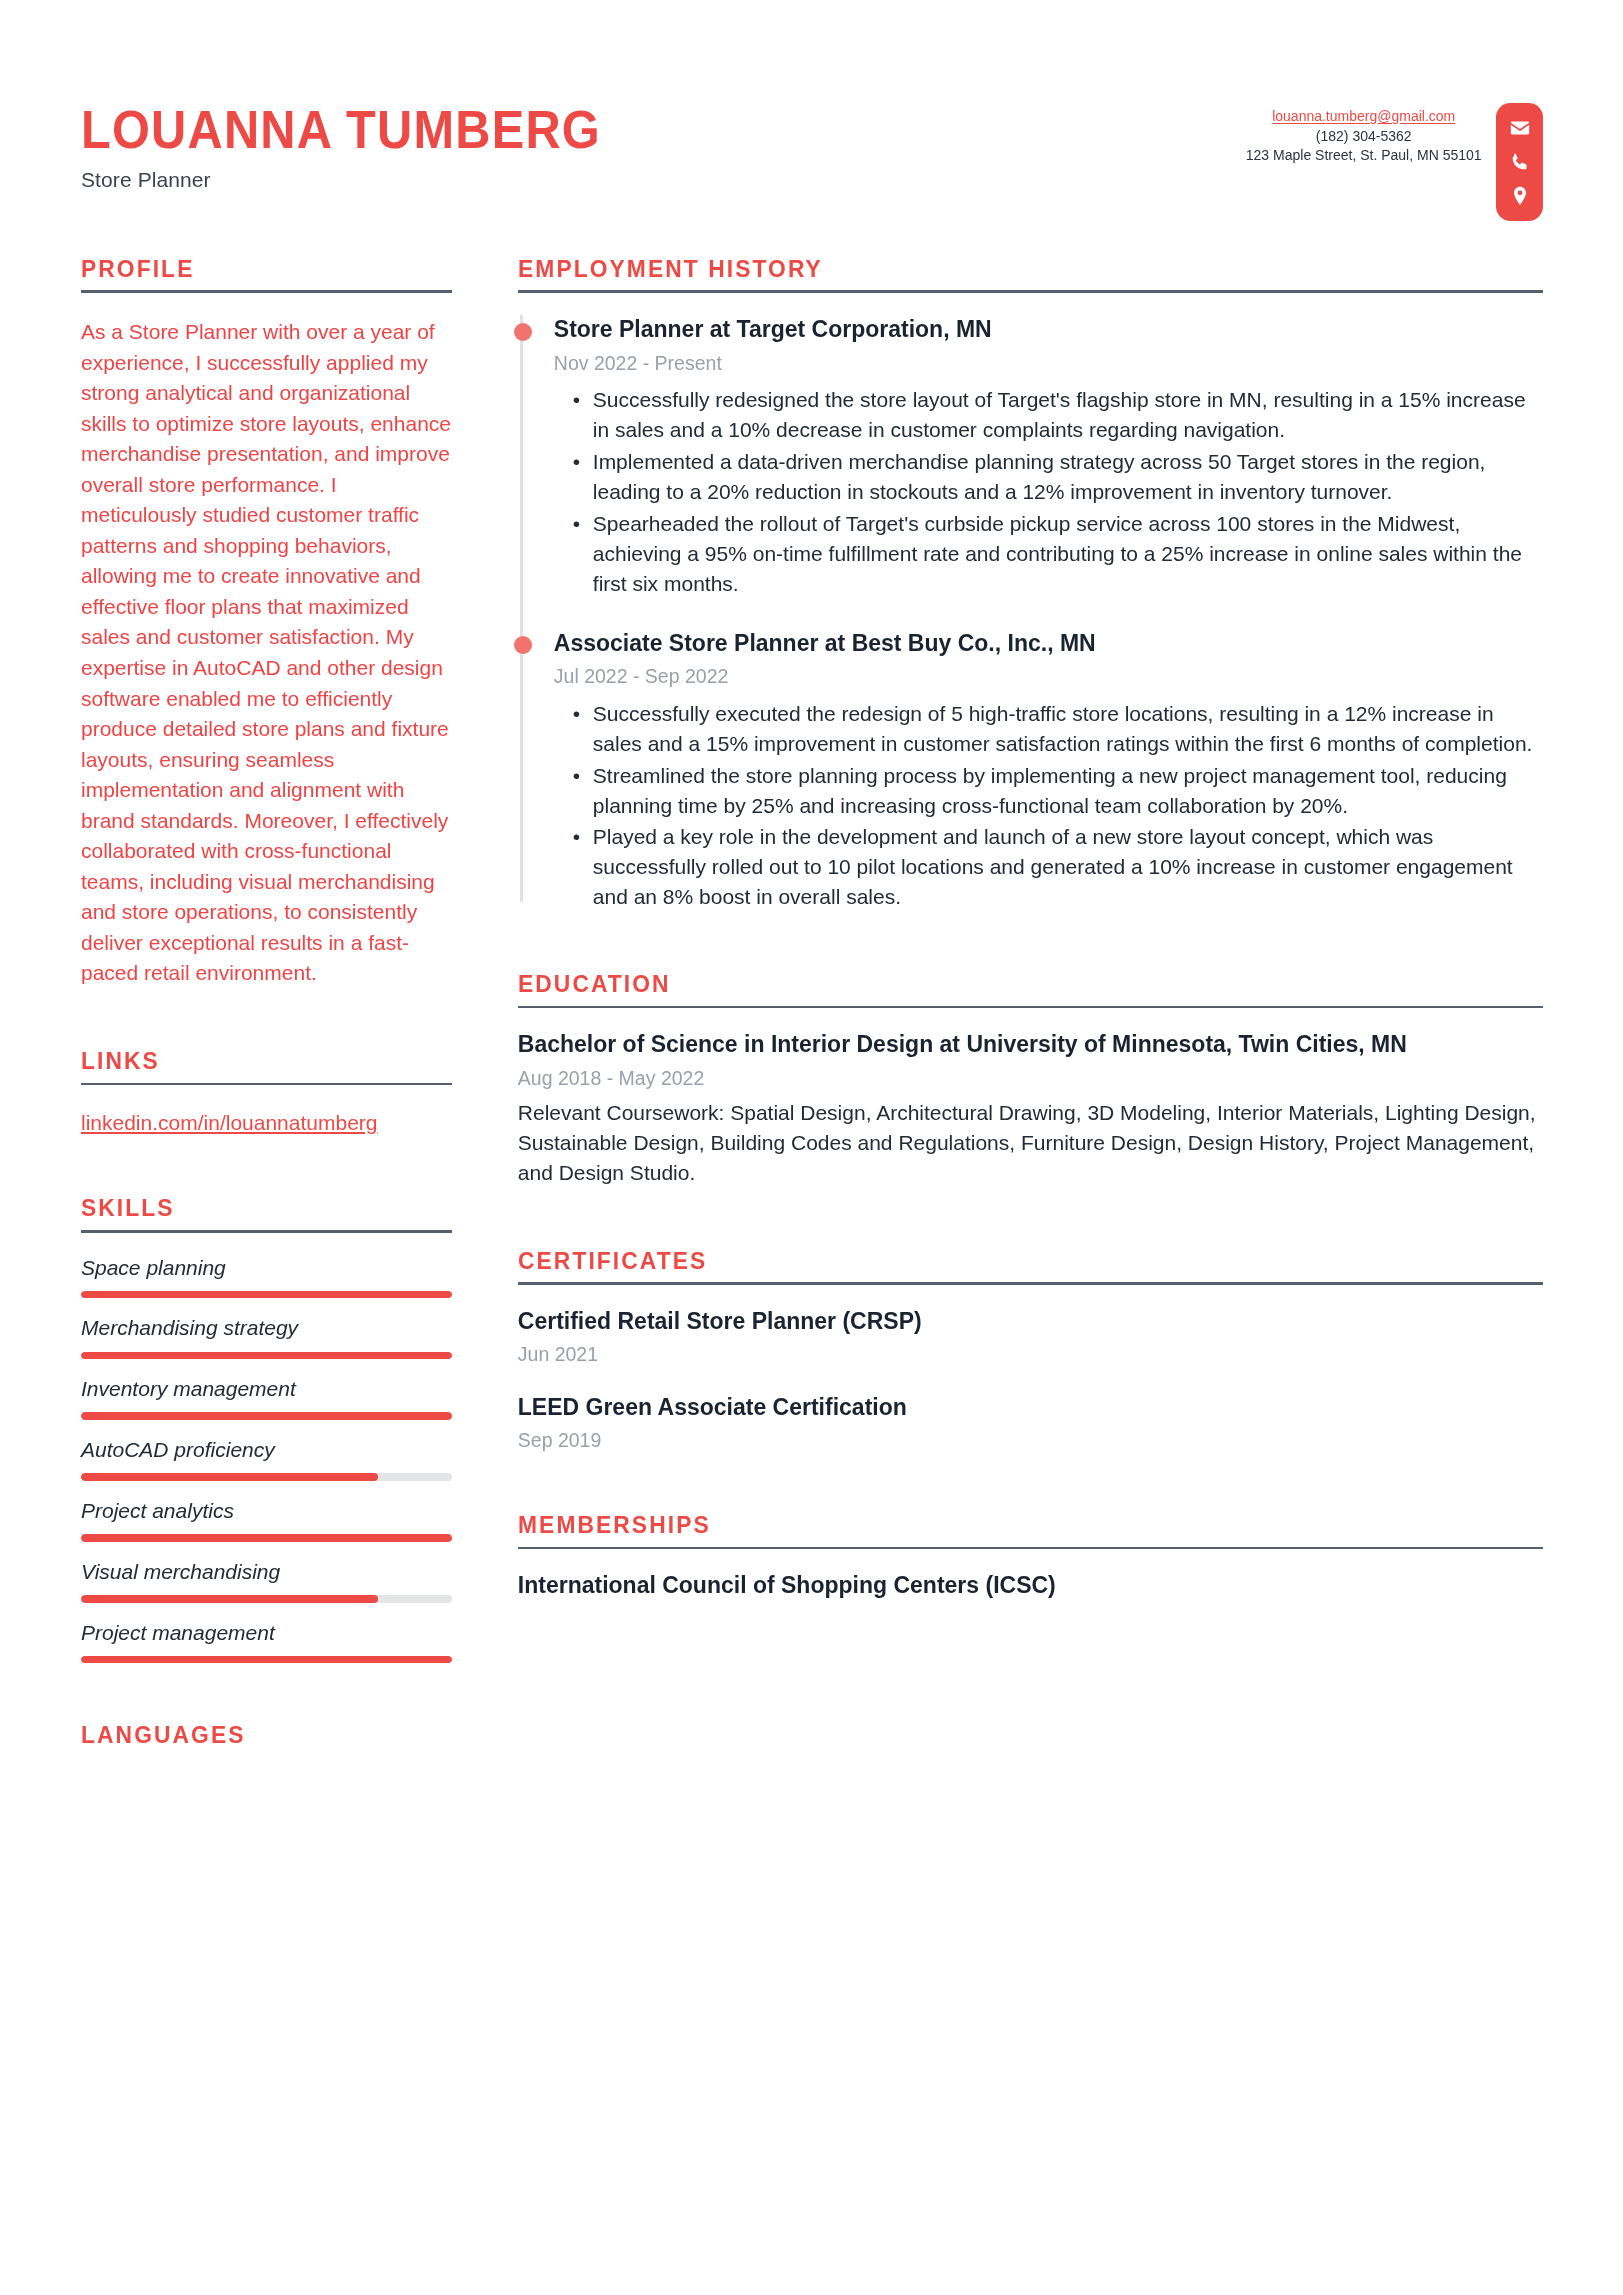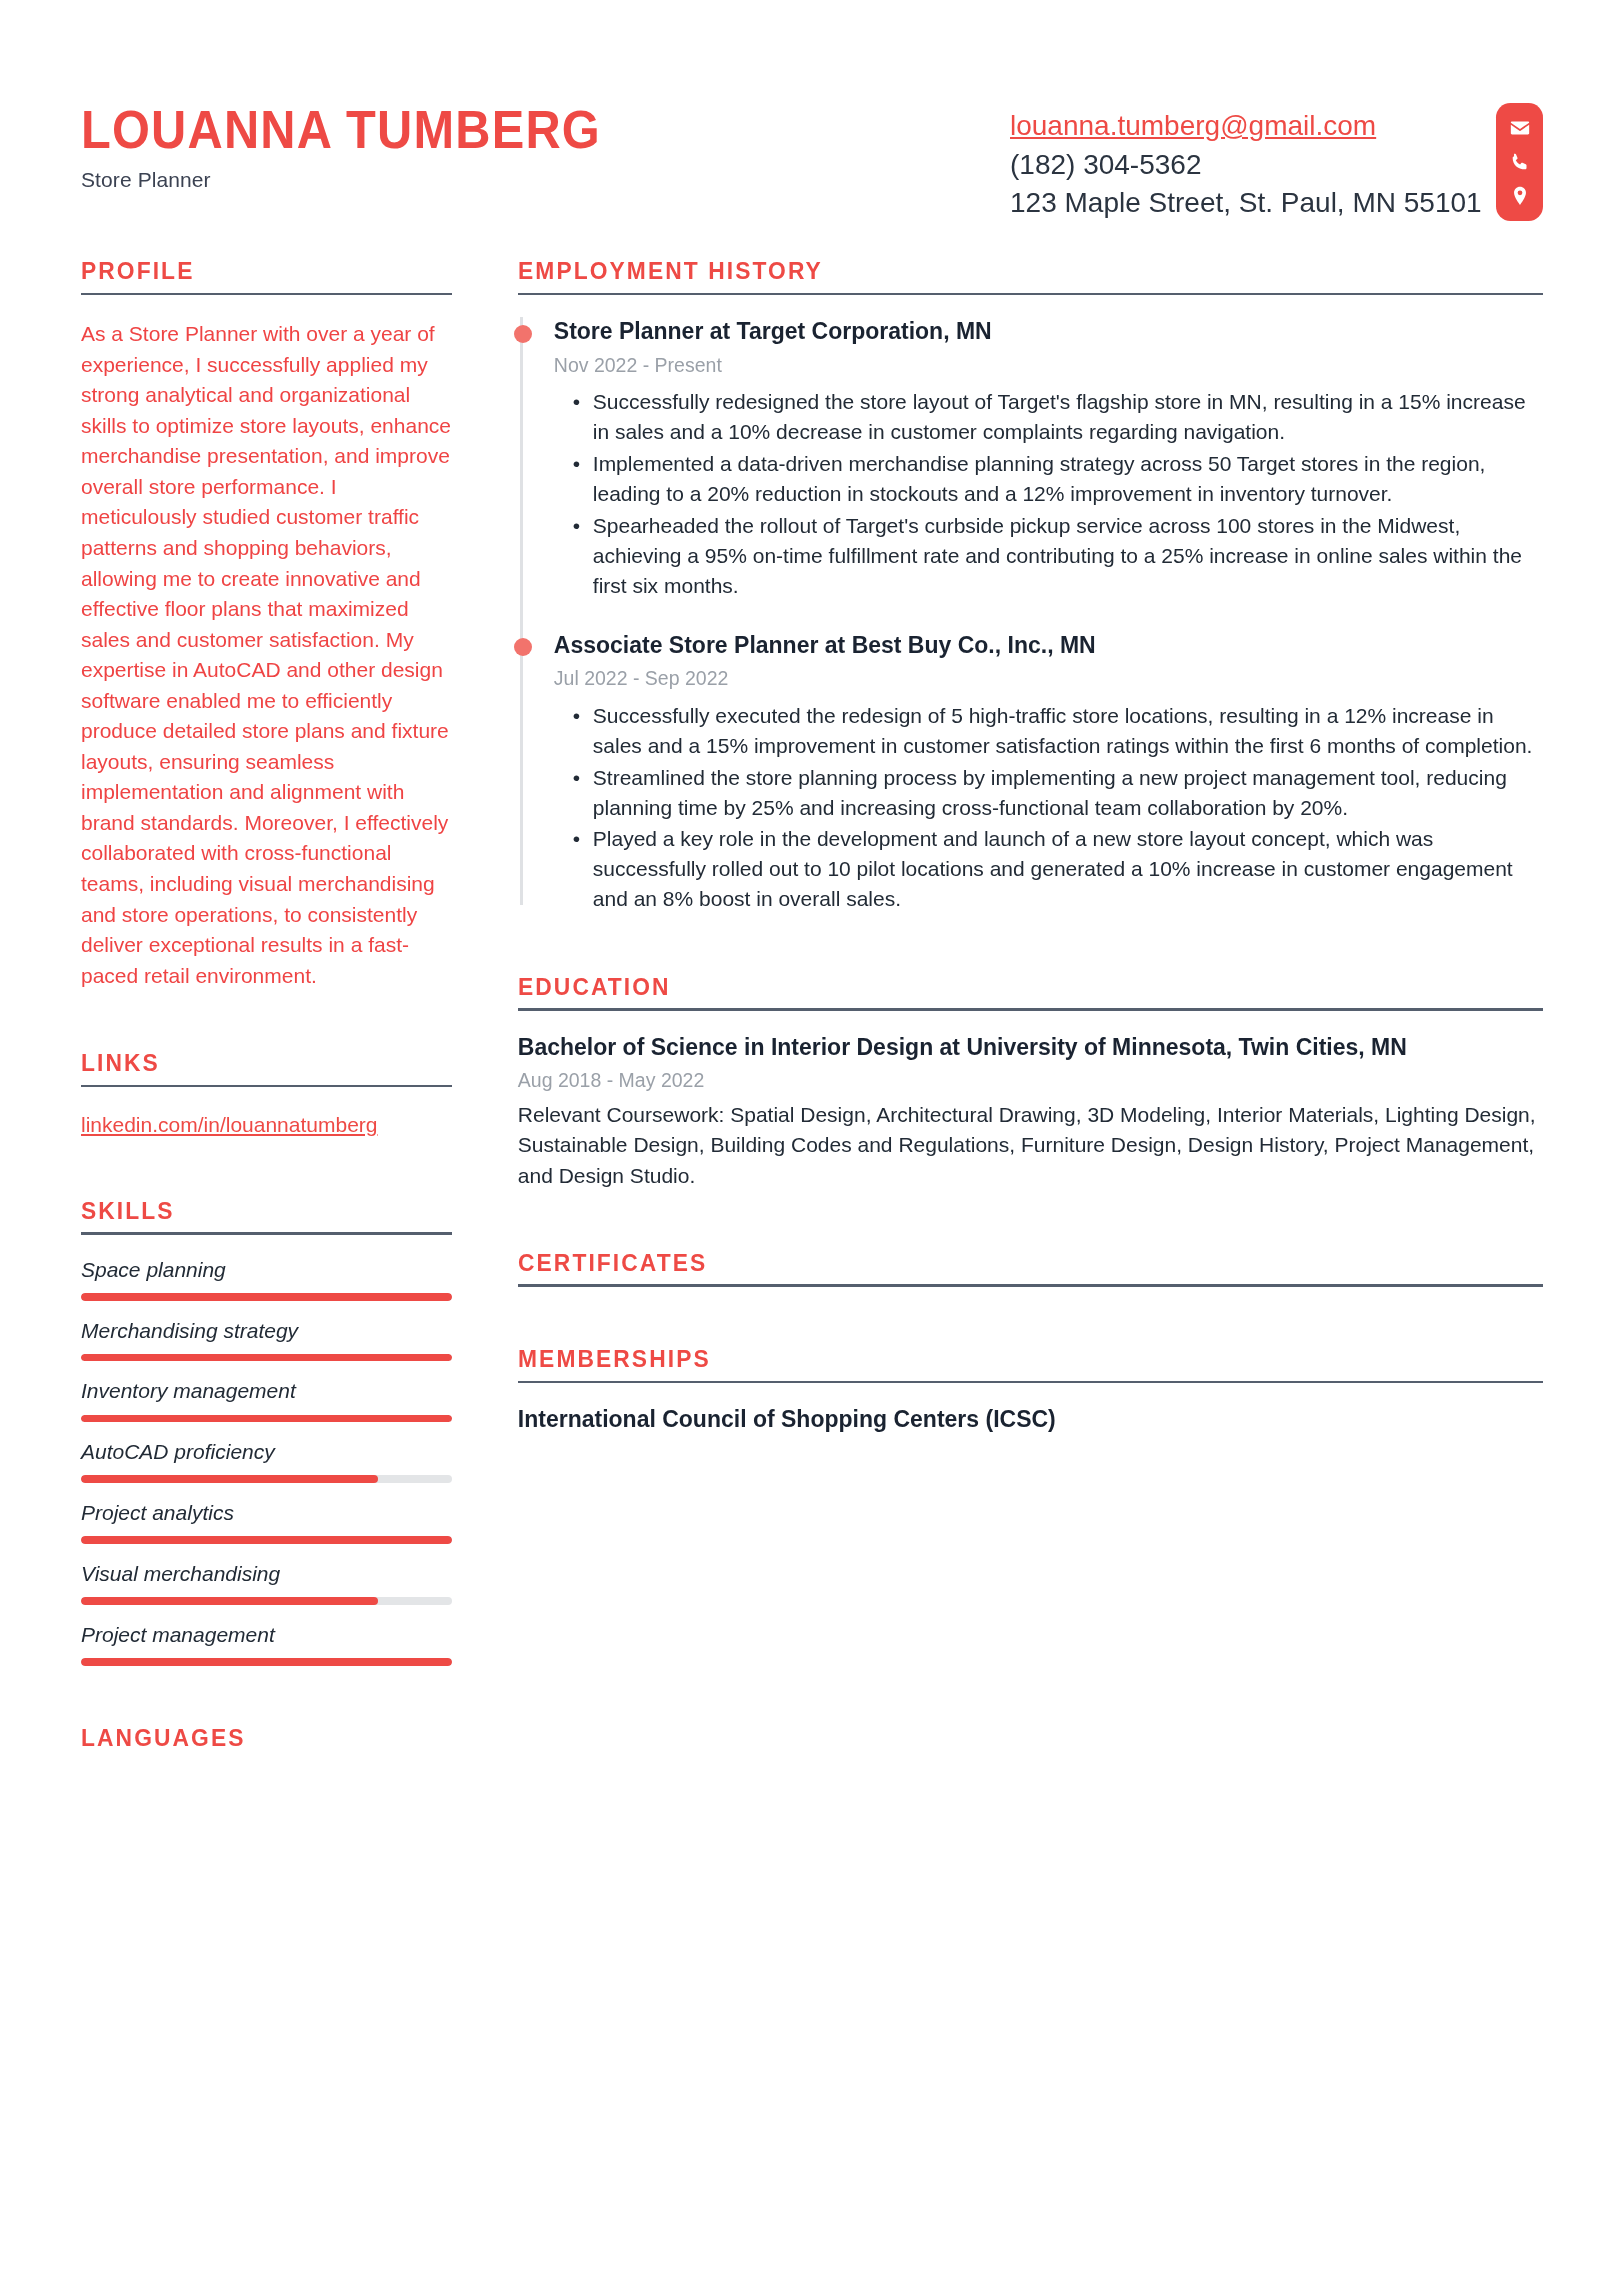--- a/index.html
+++ b/index.html
@@ -53,22 +53,22 @@
   }
 
   .contact-wrap {
     display: flex;
     align-items: flex-start;
     gap: 14.4px;
     padding-top: 10px;
   }
 
   .contact-lines {
-    text-align: left;
-    font-size: 28px;
+    text-align: center;
+    font-size: 14px;
     line-height: 1.38;
     color: #2b3440;
     padding-top: 4.2px;
   }
 
   .contact-email {
     color: #ee4a45;
     text-decoration: underline;
     text-underline-offset: 1.7px;
     display: block;
@@ -387,20 +387,30 @@
               <div class="entry-title">Bachelor of Science in Interior Design at University of Minnesota, Twin Cities, MN</div>
               <div class="entry-dates">Aug 2018 - May 2022</div>
               <div class="entry-desc">Relevant Coursework: Spatial Design, Architectural Drawing, 3D Modeling, Interior Materials, Lighting Design, Sustainable Design, Building Codes and Regulations, Furniture Design, Design History, Project Management, and Design Studio.</div>
             </div>
           </div>
       </div>
 
       <div class="section sec-gap-lg">
         <div class="sec-head">CERTIFICATES</div>
         <div class="sec-rule"></div>
+        <div id="certificates-list">
+            <div class="entry">
+              <div class="entry-title">Certified Retail Store Planner (CRSP)</div>
+              <div class="entry-dates">Jun 2021</div>
+            </div>
+            <div class="entry entry-compact">
+              <div class="entry-title">LEED Green Associate Certification</div>
+              <div class="entry-dates">Sep 2019</div>
+            </div>
+          </div>
       </div>
 
       <div class="section sec-gap-lg">
         <div class="sec-head">MEMBERSHIPS</div>
         <div class="sec-rule"></div>
         <div id="memberships-list">
             <div class="entry">
               <div class="entry-title">International Council of Shopping Centers (ICSC)</div>
             </div>
           </div>

